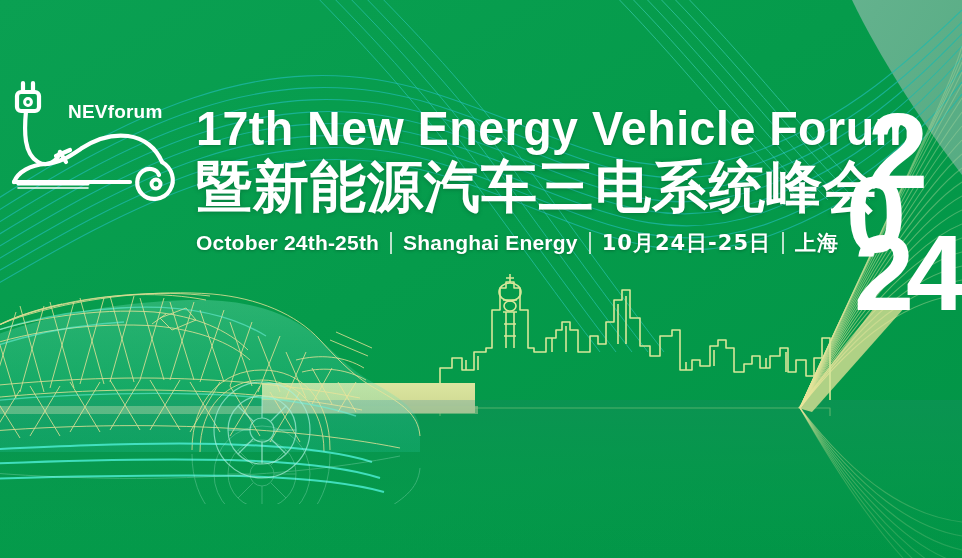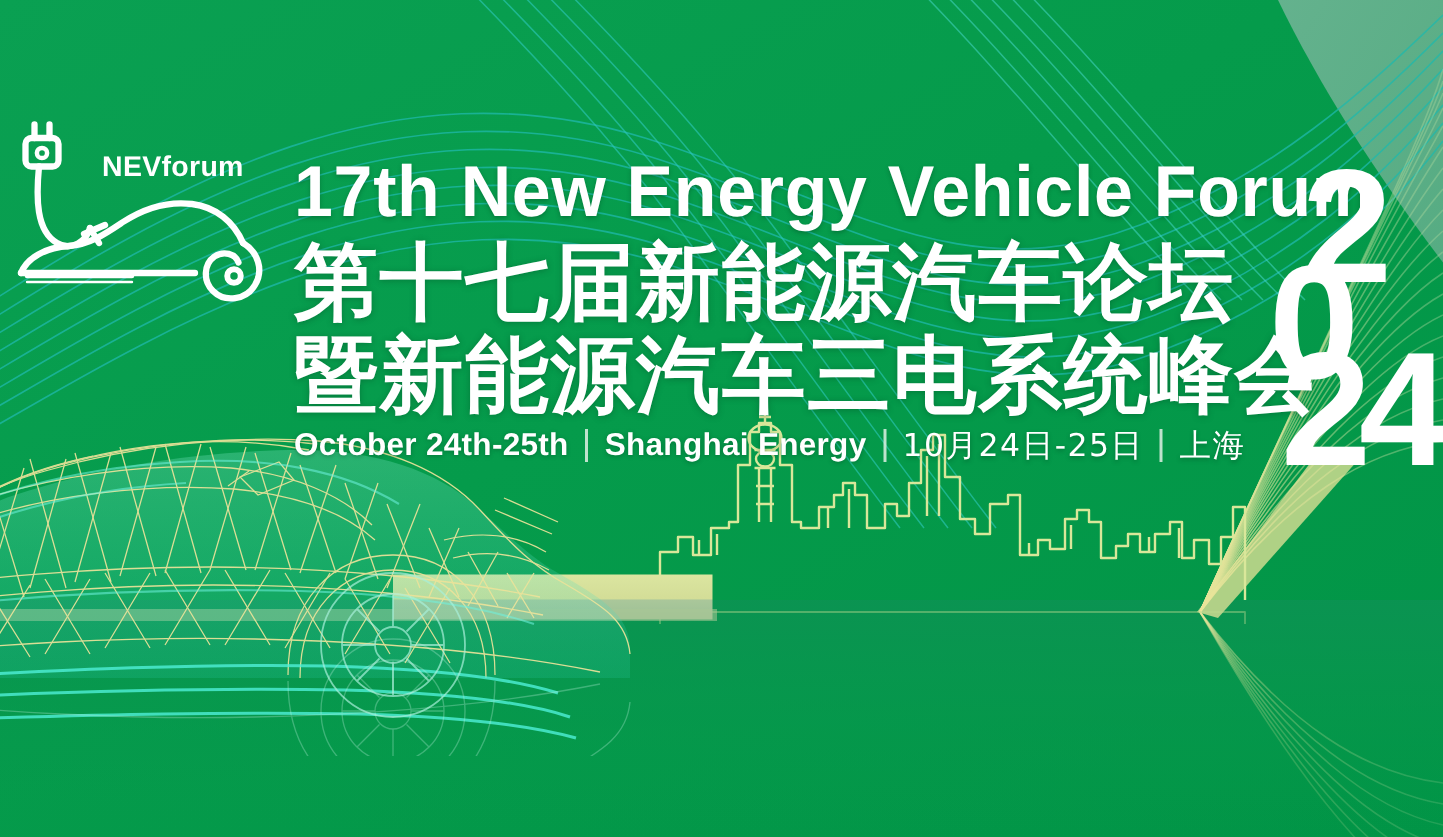--- a/index.html
+++ b/index.html
@@ -43,32 +43,32 @@
     font-size:56px;
     line-height:60px;
     letter-spacing:1px;
     white-space:nowrap;
     margin:0;
     text-shadow:0 1px 4px rgba(0,60,30,.35);
   }
   #title-cn1{margin-top:4px;}
   #title-cn2{margin-top:2px;}
   #meta-line{
-    margin-top:4px;
+    margin-top:14px;
     color:#ffffff;
     font-size:21px;
     line-height:24px;
     font-weight:bold;
     white-space:nowrap;
     display:flex;
     align-items:center;
     text-shadow:0 1px 3px rgba(0,60,30,.4);
   }
   #meta-line .seg{font-family:"Liberation Sans Narrow","Liberation Sans",sans-serif;letter-spacing:.2px;}
-  #meta-line .seg.cjk{font-family:"DejaVu Sans","Liberation Sans",sans-serif;font-weight:normal;letter-spacing:1px;}
+  #meta-line .seg.cjk{font-family:"DejaVu Sans","Liberation Sans",sans-serif;font-weight:bold;letter-spacing:1px;}
   #meta-line .sep{
     display:inline-block;
     width:2px;height:22px;
     background:#dff0e4;
     margin:0 11px;
     opacity:.85;
     flex:0 0 auto;
   }
 
   
@@ -377,21 +377,20 @@
     <g fill="#ffffff" font-family="'Liberation Sans', sans-serif" font-weight="bold" font-size="108" text-anchor="middle">
       <text x="62" y="84">2</text>
       <text x="40" y="148">0</text>
       <text x="48" y="206">2</text>
       <text x="100" y="206">4</text>
     </g>
   </svg>
 
   <div id="text-block">
     <div id="title-en">17th New Energy Vehicle Forum</div>
-    <div id="title-cn1">第十七届新能源汽车论坛</div>
     <div id="title-cn2">暨新能源汽车三电系统峰会</div>
     <div id="meta-line">
       <span class="seg">October 24th-25th</span>
       <span class="sep"></span>
       <span class="seg">Shanghai Energy</span>
       <span class="sep"></span>
       <span class="seg cjk">10月24日-25日</span>
       <span class="sep"></span>
       <span class="seg cjk">上海</span>
     </div>

